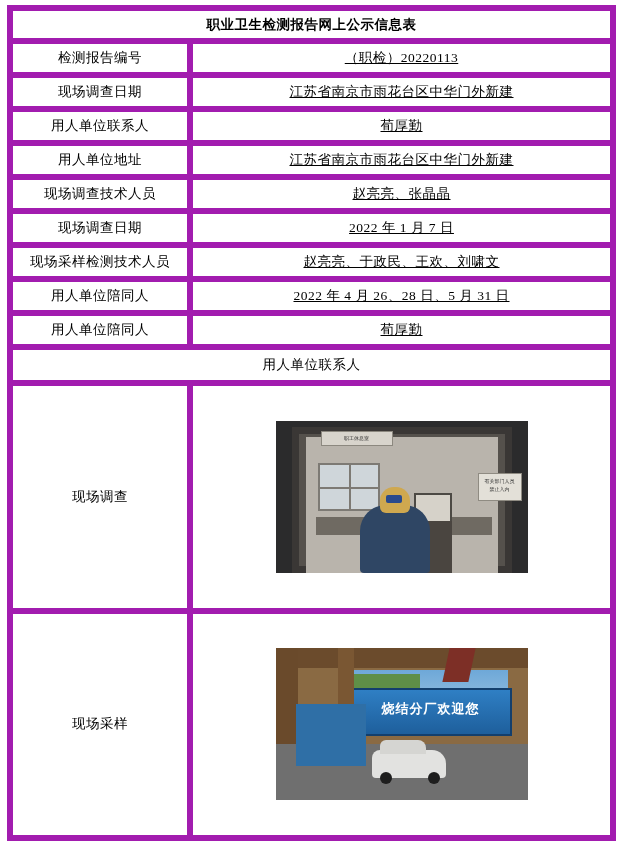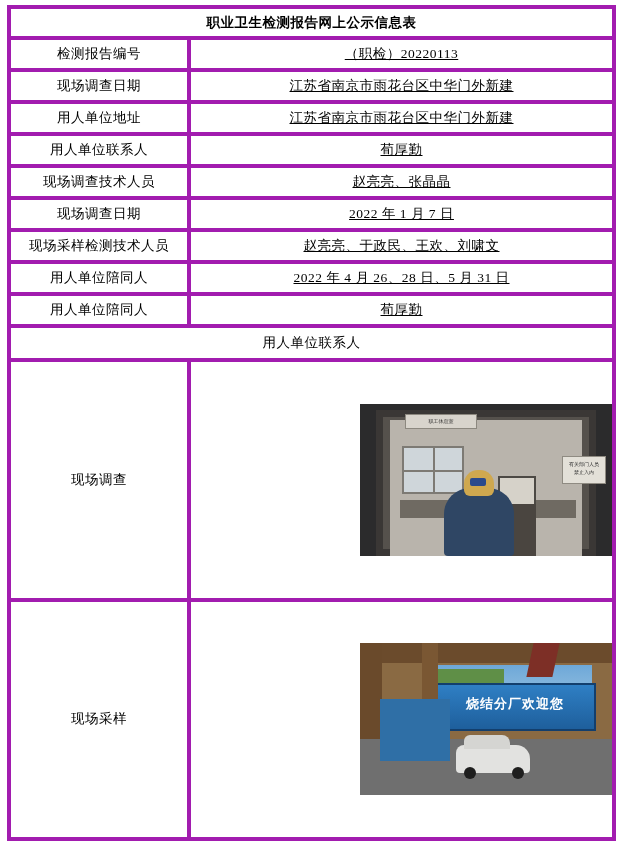--- a/index.html
+++ b/index.html
@@ -19,21 +19,21 @@
     box-sizing: border-box;
     padding: 5px 7px 6px 7px;
   }
   table.doc {
     width: 100%;
     height: 100%;
     border-collapse: collapse;
     table-layout: fixed;
   }
   table.doc td {
-    border: 4px solid #a21caf;
+    border: 6px solid #a21caf;
     text-align: center;
     vertical-align: middle;
     font-size: 13.5px;
     padding: 0;
   }
   td.title-cell {
     border: none;
     font-size: 15px;
     font-weight: bold;
     letter-spacing: 0.5px;
@@ -56,21 +56,21 @@
   td.photo-label {
     width: 180px;
     letter-spacing: 0.5px;
   }
   td.photo-cell {
     padding: 0;
   }
   .photo-wrap {
     display: flex;
     align-items: center;
-    justify-content: flex-end;
+    justify-content: center;
     height: 100%;
   }
   .photo {
     width: 252px;
     height: 152px;
     position: relative;
     overflow: hidden;
     display: block;
   }
 
@@ -362,26 +362,26 @@
 
       <tr>
         <td class="label">检测报告编号</td>
         <td class="value">（职检）20220113</td>
       </tr>
       <tr>
         <td class="label">现场调查日期</td>
         <td class="value">江苏省南京市雨花台区中华门外新建</td>
       </tr>
       <tr>
+        <td class="label">用人单位联系人</td>
+        <td class="value">荀厚勤</td>
+      </tr>
+      <tr>
         <td class="label">用人单位地址</td>
         <td class="value">江苏省南京市雨花台区中华门外新建</td>
-      </tr>
-      <tr>
-        <td class="label">用人单位联系人</td>
-        <td class="value">荀厚勤</td>
       </tr>
       <tr>
         <td class="label">现场调查技术人员</td>
         <td class="value">赵亮亮、张晶晶</td>
       </tr>
       <tr>
         <td class="label">现场调查日期</td>
         <td class="value">2022 年 1 月 7 日</td>
       </tr>
       <tr>

